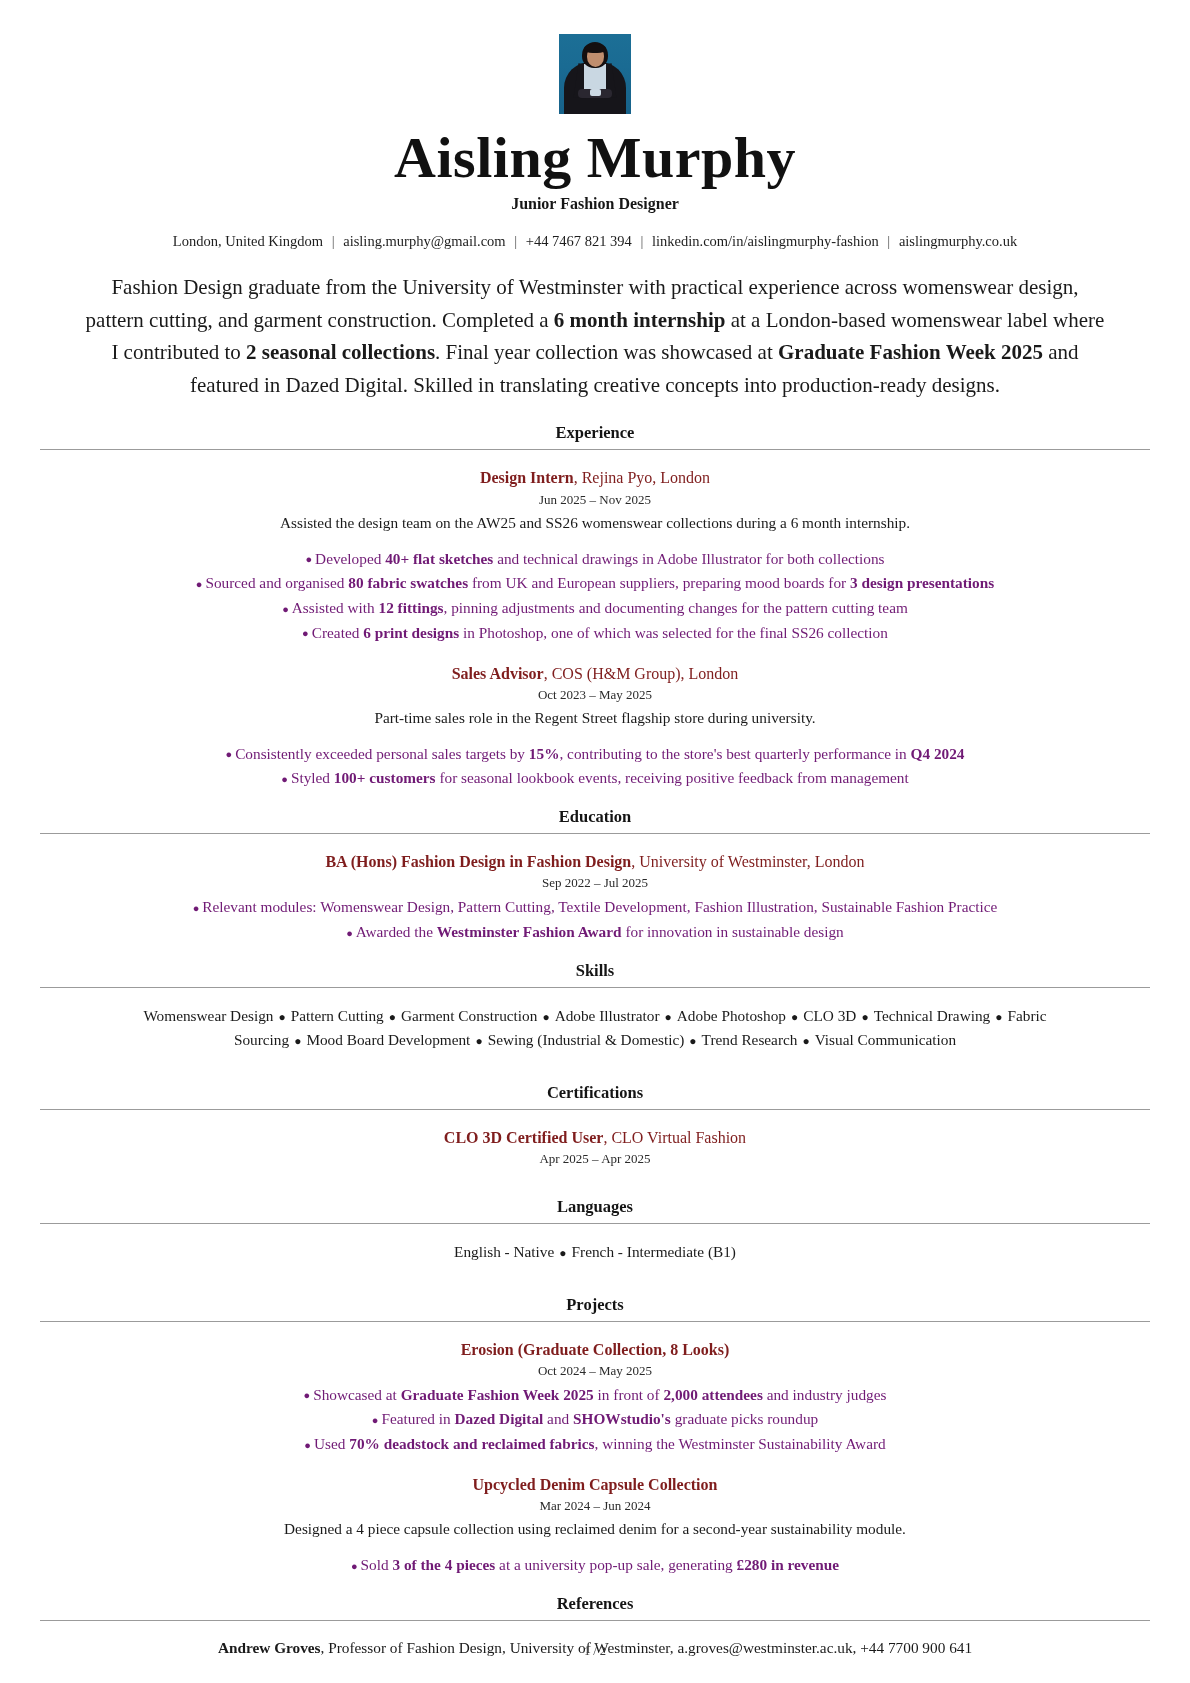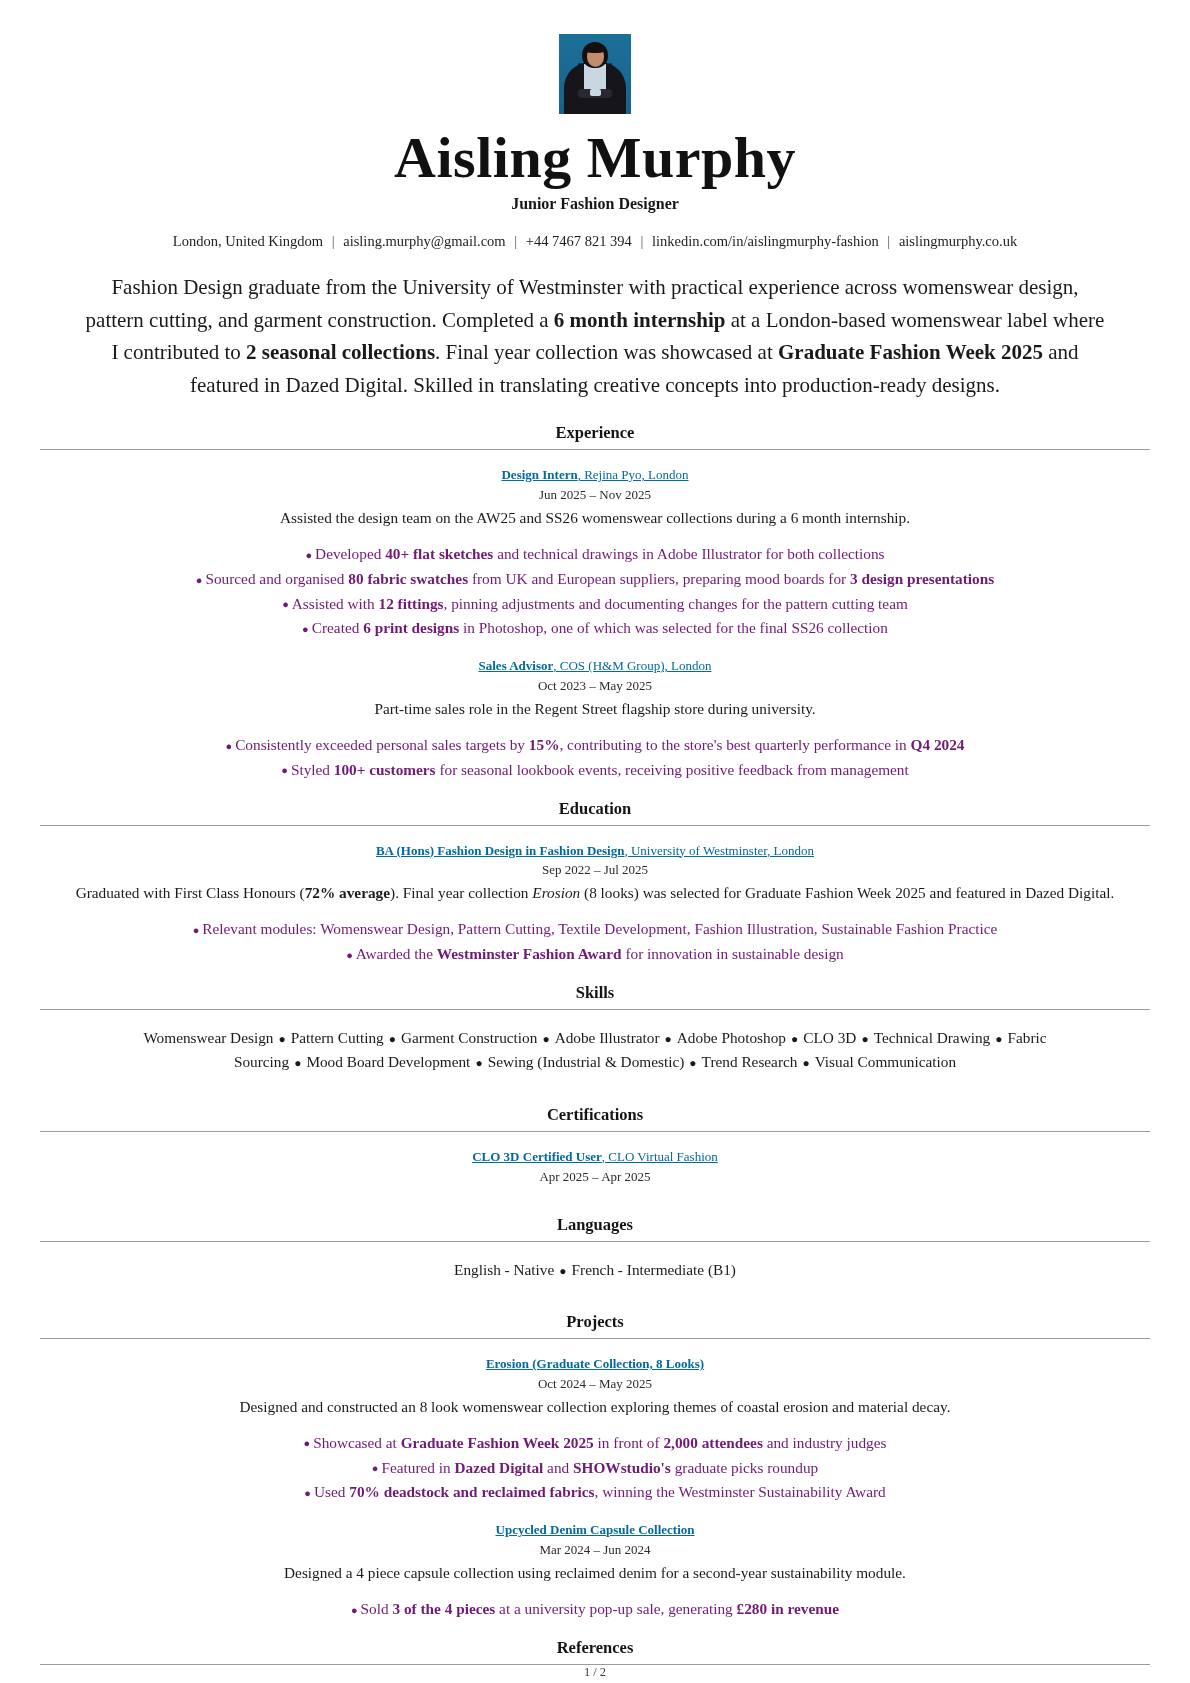--- a/index.html
+++ b/index.html
@@ -167,25 +167,24 @@
   }
   .rule {
     border: 0;
     border-top: 1.4px solid #9b9b9b;
     margin: 0 0 16px 0;
     width: 100%;
   }
 
   .entry { margin-bottom: 6px; text-align: center; }
   .entry-title {
-    font-size: 13px;
+    font-size: 16px;
     line-height: 1.45;
     margin-bottom: 2px;
-    color: #0369a1;
-    text-decoration: underline;
+    color: #7f1d1d;
   }
   .entry-title .strong { font-weight: 700; }
   .entry-dates {
     font-size: 13px;
     color: #2a2a2a;
     margin-bottom: 4px;
   }
   .entry-desc {
     font-size: 15.3px;
     line-height: 1.5;
@@ -310,23 +309,20 @@
 
   <div class="section">
     <div class="section-heading">Education</div>
     <hr class="rule">
 
     <div class="entry">
       <div class="entry-title">
         <span class="strong">BA (Hons) Fashion Design in Fashion Design</span><span>, University of Westminster, London</span>
       </div>
       <div class="entry-dates">Sep 2022 – Jul 2025</div>
-      <div class="entry-desc">
-        <span>Graduated with First Class Honours (</span><b>72% average</b><span>). Final year collection </span><i>Erosion</i><span> (8 looks) was selected for Graduate Fashion Week 2025 and featured in Dazed Digital.</span>
-      </div>
       <ul class="bullets">
         <li><span class="bullet-dot">●</span><span>Relevant modules: Womenswear Design, Pattern Cutting, Textile Development, Fashion Illustration, Sustainable Fashion Practice</span></li>
         <li><span class="bullet-dot">●</span><span>Awarded the </span><b>Westminster Fashion Award</b><span> for innovation in sustainable design</span></li>
       </ul>
     </div>
   </div>
 
   <div class="section">
     <div class="section-heading">Skills</div>
     <hr class="rule">
@@ -355,21 +351,20 @@
 
   <div class="section">
     <div class="section-heading">Projects</div>
     <hr class="rule">
 
     <div class="entry">
       <div class="entry-title">
         <span class="strong">Erosion (Graduate Collection, 8 Looks)</span>
       </div>
       <div class="entry-dates">Oct 2024 – May 2025</div>
-      <div class="entry-desc">Designed and constructed an 8 look womenswear collection exploring themes of coastal erosion and material decay.</div>
       <ul class="bullets">
         <li><span class="bullet-dot">●</span><span>Showcased at </span><b>Graduate Fashion Week 2025</b><span> in front of </span><b>2,000 attendees</b><span> and industry judges</span></li>
         <li><span class="bullet-dot">●</span><span>Featured in </span><b>Dazed Digital</b><span> and </span><b>SHOWstudio's</b><span> graduate picks roundup</span></li>
         <li><span class="bullet-dot">●</span><span>Used </span><b>70% deadstock and reclaimed fabrics</b><span>, winning the Westminster Sustainability Award</span></li>
       </ul>
     </div>
 
     <div class="entry">
       <div class="entry-title">
         <span class="strong">Upcycled Denim Capsule Collection</span>

